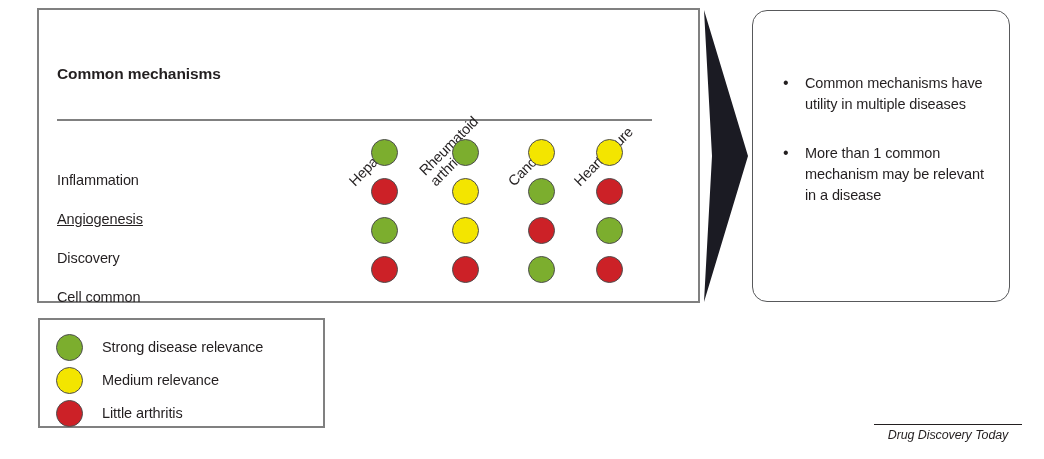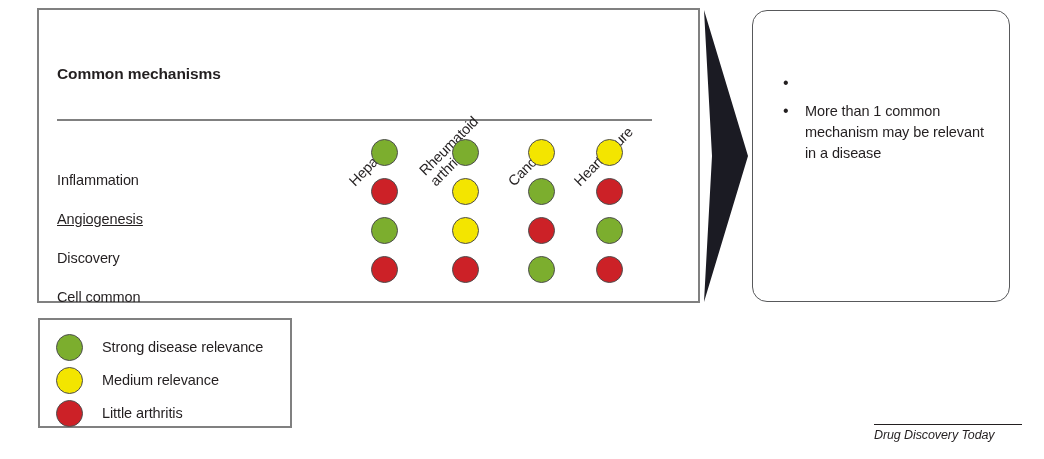--- a/index.html
+++ b/index.html
@@ -128,21 +128,21 @@
     top: -1px;
     font-size: 16px;
     line-height: 21px;
   }
 
   
   #legend-panel {
     position: absolute;
     left: 38px;
     top: 318px;
-    width: 254px;
+    width: 287px;
     height: 110px;
     border: 2px solid #808080;
     box-sizing: border-box;
     background: #fff;
   }
   .legend-row {
     position: absolute;
     left: 16px;
     height: 27px;
   }
@@ -165,21 +165,21 @@
     color: #231f20;
     white-space: nowrap;
     letter-spacing: -0.1px;
   }
 
   
   #credit {
     position: absolute;
     right: 22px;
     top: 424px;
-    text-align: left;
+    text-align: center;
   }
   #credit-rule {
     width: 148px;
     height: 1px;
     background: #231f20;
     margin-left: auto;
   }
   #credit-text {
     font-size: 12.5px;
     font-style: italic;
@@ -234,21 +234,21 @@
 </div>
 
 <div id="arrow">
   <svg width="48" height="300" viewBox="0 0 48 300" xmlns="http://www.w3.org/2000/svg" aria-hidden="true">
     <polygon id="arrow-shape" points="2,4 46,150 2,296 10,150" fill="#1b1b23"></polygon>
   </svg>
 </div>
 
 <div id="callout-panel">
   <ul id="callout-list">
-      <li><span class="bullet">•</span></li>
+      <li><span class="bullet">•</span><span>Common mechanisms have utility in multiple diseases</span></li>
       <li><span class="bullet">•</span><span>More than 1 common mechanism may be relevant in a disease</span></li>
     </ul>
 </div>
 
 <div id="legend-panel">
     <div class="legend-row" style="top: 14px;">
       <div class="legend-dot" style="background: rgb(124, 174, 46); border-color: rgb(77, 77, 77);"></div>
       <div class="legend-label">Strong disease relevance</div>
     </div>
     <div class="legend-row" style="top: 47px;">

